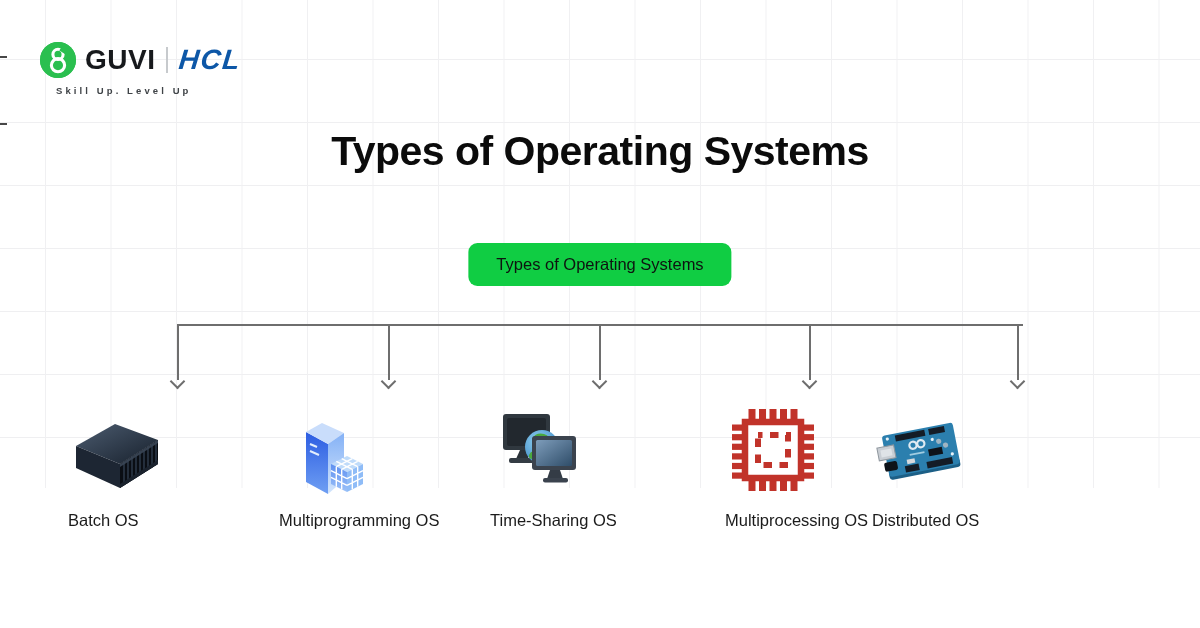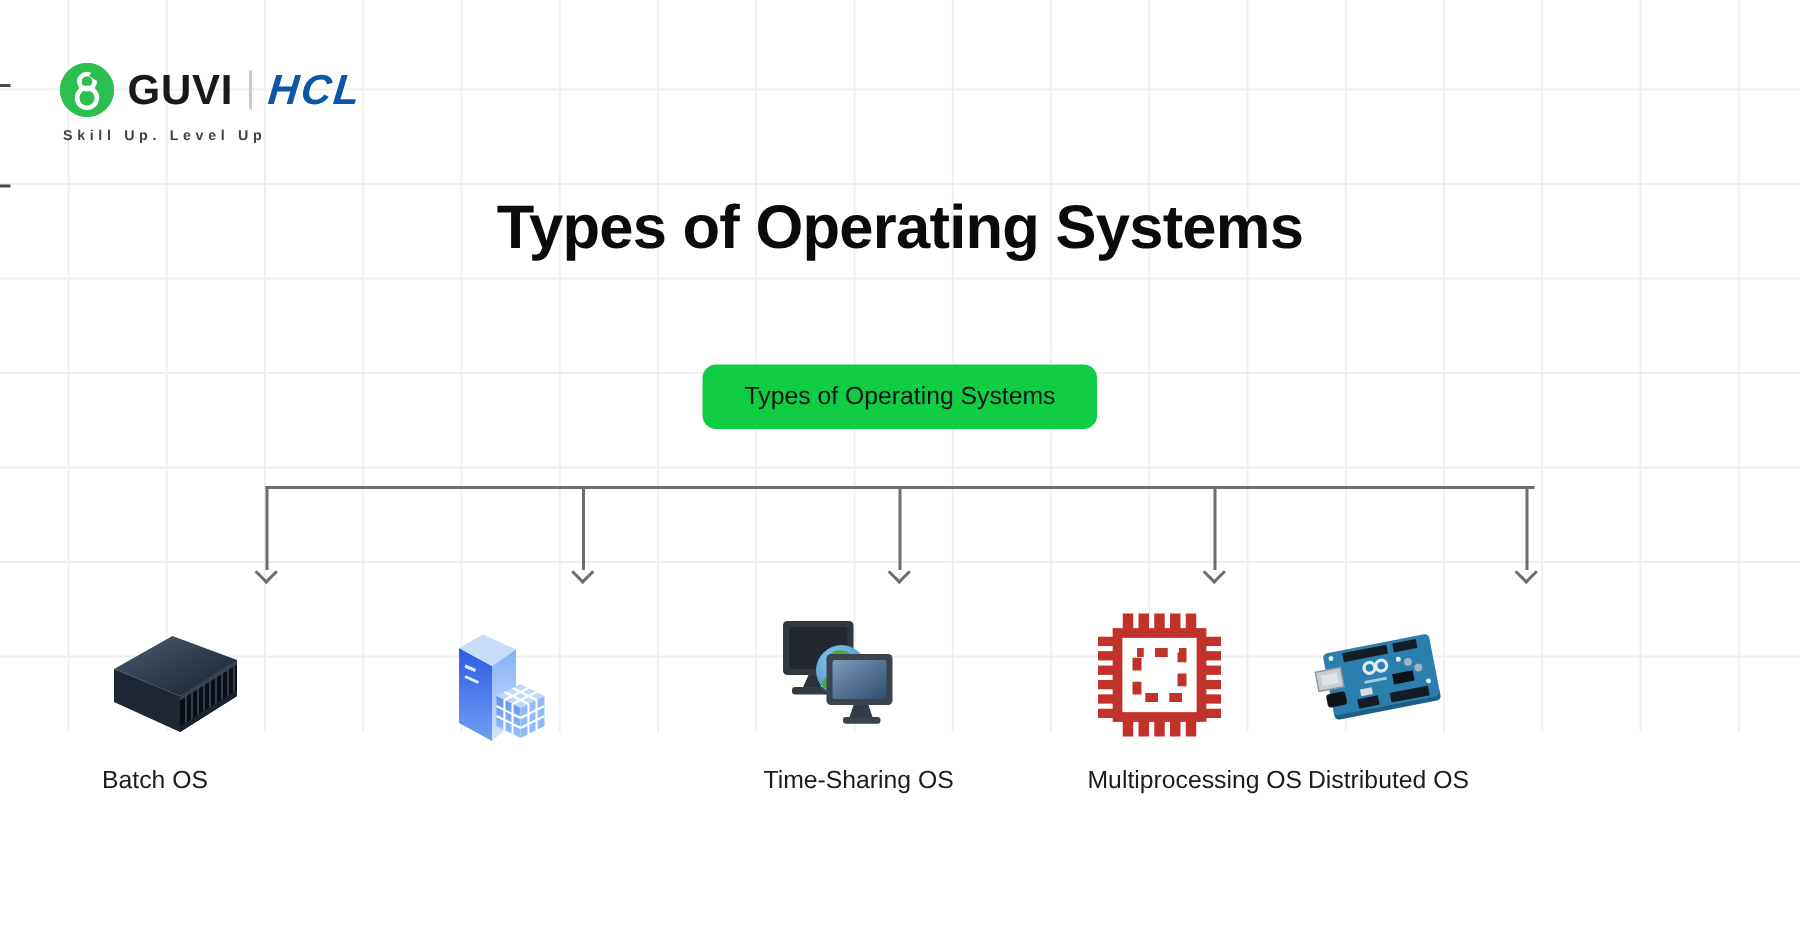--- a/index.html
+++ b/index.html
@@ -12,21 +12,21 @@
     background-position:45px 0,0 59px;}
   .edge-tick{position:absolute;left:0;width:7px;height:2px;background:#474747;}
 
   
   .logo{position:absolute;left:40px;top:42px;}
   .logo-row{display:flex;align-items:center;gap:9px;}
   .logo-circle{width:36px;height:36px;border-radius:50%;background:#2abf4f;display:flex;align-items:center;justify-content:center;}
   .logo-guvi{font-size:28px;font-weight:bold;color:#17191c;letter-spacing:.5px;}
   .logo-divider{width:2px;height:26px;background:#c7cacd;margin:0 2px;}
   .logo-hcl{font-size:28px;font-weight:bold;font-style:italic;color:#0d57a7;letter-spacing:1.5px;transform:skewX(-6deg);}
-  .logo-tagline{margin-top:7px;margin-left:2px;font-size:9.5px;letter-spacing:3.1px;color:#3f4347;font-weight:bold;}
+  .logo-tagline{margin-top:7px;margin-left:16px;font-size:9.5px;letter-spacing:3.1px;color:#3f4347;font-weight:bold;}
 
   
   .title{position:absolute;left:0;top:128px;width:1200px;margin:0;text-align:center;
     font-size:41px;font-weight:bold;color:#0b0b0b;letter-spacing:-.5px;}
 
   
   .root-node{position:absolute;top:243px;left:600px;transform:translateX(-50%);
     background:#10cd43;border-radius:9px;padding:12px 28px;
     font-size:16.5px;color:#0e1310;white-space:nowrap;}
 
@@ -149,23 +149,24 @@
         <line x1="31" y1="42" x2="38" y2="45" stroke="#e3eefc" stroke-width="2"></line>
         <line x1="31" y1="49" x2="40" y2="53" stroke="#e3eefc" stroke-width="2"></line>
         <polygon points="68,54 84,62 68,70 52,62" fill="#bfdbfa"></polygon>
         <polygon points="52,62 68,70 68,90 52,82" fill="url(#cubeL)"></polygon>
         <polygon points="68,70 84,62 84,82 68,90" fill="#8fbcf7"></polygon>
         <path d="M57.3 59.3 L73.3 67.3 M62.7 56.7 L78.7 64.7 M57.3 64.7 L73.3 56.7 M62.7 67.3 L78.7 59.3
                  M57.3 64.7 L57.3 84.7 M62.7 67.3 L62.7 87.3 M52 68.7 L68 76.7 M52 75.3 L68 83.3
                  M73.3 67.3 L73.3 87.3 M78.7 64.7 L78.7 84.7 M68 76.7 L84 68.7 M68 83.3 L84 75.3" stroke="#ffffff" stroke-width="1.4" fill="none"></path>
       </svg>
     </div>
-  </div>
-
-  <div class="branch" style="left:619px">
+    <div class="branch-label">Multiprogramming OS</div>
+  </div>
+
+  <div class="branch" style="left:600px">
     <div class="icon-box">
       <svg width="96" height="96" viewBox="0 0 96 96">
         <defs>
           <radialGradient id="glb" cx=".38" cy=".32" r=".9">
             <stop offset="0" stop-color="#8ecdee"></stop>
               <stop offset="1" stop-color="#2c7cbe"></stop>
           </radialGradient>
           <linearGradient id="scr" x1="0" y1="0" x2="1" y2="1">
             <stop offset="0" stop-color="#7d9cba"></stop>
               <stop offset="1" stop-color="#2f4d69"></stop>

